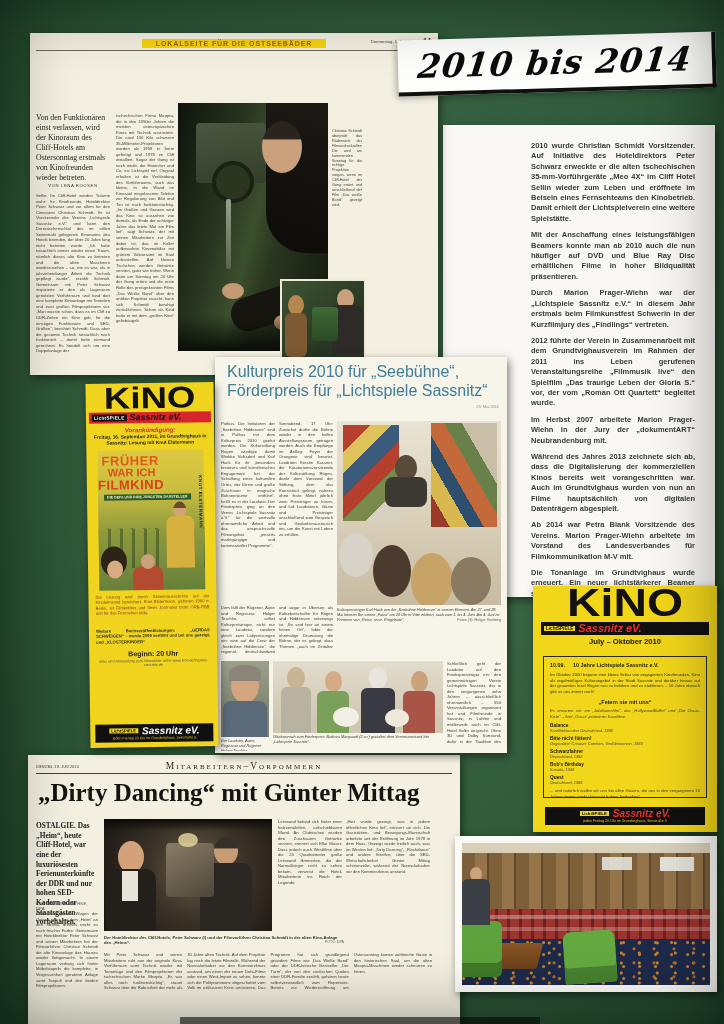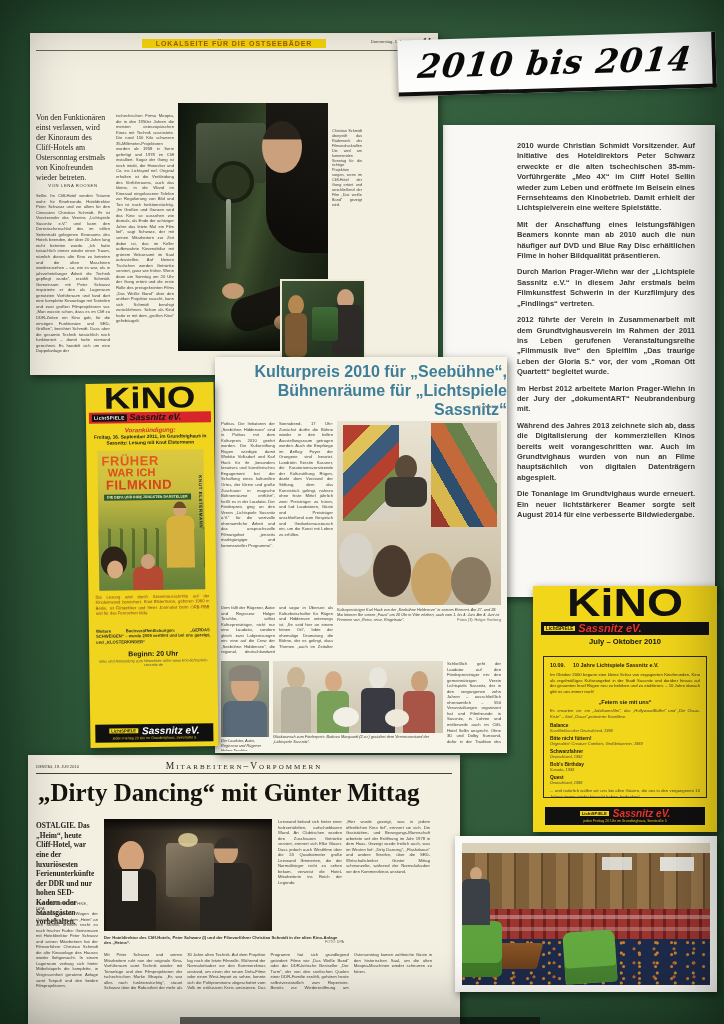--- a/index.html
+++ b/index.html
@@ -25,24 +25,24 @@
 
   
   .banner{position:absolute;left:398px;top:36px;width:314px;height:52px;background:#fdfdfb;
     border-right:4px solid #101010;border-bottom:4px solid #101010;transform:rotate(-1.6deg);
     display:flex;align-items:center;justify-content:center;z-index:6;box-shadow:-2px 2px 6px rgba(0,0,0,.3);}
   .banner span{font-family:"DejaVu Serif",serif;font-style:italic;font-weight:bold;font-size:33px;color:#0c0c0c;transform:skewX(-8deg);letter-spacing:1px;white-space:nowrap;}
 
   
   .typed{position:absolute;left:443px;top:125px;width:272px;height:472px;background:#f9f8f4;
     box-shadow:2px 3px 8px rgba(0,0,0,.5);padding:16px 20px 0 74px;box-sizing:border-box;z-index:1;overflow:hidden;}
-  .typed p{margin:0 0 6px 0;font-size:7.5px;line-height:10.4px;font-weight:bold;text-align:justify;color:#3b3a36;}
-
-  
-  .kp-h{position:absolute;top:6px;left:6px;width:286px;font-weight:bold;font-size:16px;line-height:1.17;color:#3f7e98;text-align:right;}
+  .typed p{margin:0 0 6px 14px;font-size:7.5px;line-height:10.4px;font-weight:bold;text-align:justify;color:#3b3a36;}
+
+  
+  .kp-h{position:absolute;top:6px;left:12px;width:286px;font-weight:normal;font-size:16px;line-height:1.17;color:#3f7e98;}
   .kp-date{position:absolute;top:47px;right:8px;font-size:4px;color:#8e8b82;}
   .capt{font-size:3.8px;line-height:1.35;color:#3d3a33;font-style:italic;overflow:hidden;}
 
   
   .kino-logo{text-align:center;font-weight:900;color:#121212;line-height:.92;transform:scaleX(1.22);letter-spacing:0;}
   .band{display:flex;align-items:center;gap:3px;padding:0 3px;}
   .chipw{background:#111;color:#fff;font-size:4.6px;font-weight:bold;padding:1px 2px;letter-spacing:.3px;}
   .brand-it{font-style:italic;font-weight:900;white-space:nowrap;}
   .kfoot{position:absolute;background:#101010;text-align:center;}
   .kfoot .row{display:flex;align-items:center;justify-content:center;gap:4px;padding-top:1px;}
@@ -113,28 +113,29 @@
 
   <div class="banner">
     <span>2010 bis 2014</span>
   </div>
 
   <div class="typed">
     <p>2010 wurde Christian Schmidt Vorsitzender. Auf Initiative des Hoteldirektors Peter Schwarz erweckte er die alten tschechischen 35-mm-Vorführgeräte „Meo 4X“ im Cliff Hotel Sellin wieder zum Leben und eröffnete im Beisein eines Fernsehteams den Kinobetrieb. Damit erhielt der Lichtspielverein eine weitere Spielstätte.</p>
     <p>Mit der Anschaffung eines leistungsfähigen Beamers konnte man ab 2010 auch die nun häufiger auf DVD und Blue Ray Disc erhältlichen Filme in hoher Bildqualität präsentieren.</p>
     <p>Durch Marion Prager-Wiehn war der „Lichtspiele Sassnitz e.V.“ in diesem Jahr erstmals beim Filmkunstfest Schwerin in der Kurzfilmjury des „Findlings“ vertreten.</p>
     <p>2012 führte der Verein in Zusammenarbeit mit dem Grundtvighausverein im Rahmen der 2011 ins Leben gerufenen Veranstaltungsreihe „Filmmusik live“ den Spielfilm „Das traurige Leben der Gloria S.“ vor, der vom „Roman Ott Quartett“ begleitet wurde.</p>
-    <p>Im Herbst 2012 arbeitete Marion Prager-Wiehn in der Jury der „dokumentART“ Neubrandenburg mit.</p>
+    <p>Im Herbst 2007 arbeitete Marion Prager-Wiehn in der Jury der „dokumentART“ Neubrandenburg mit.</p>
     <p>Während des Jahres 2013 zeichnete sich ab, dass die Digitalisierung der kommerziellen Kinos bereits weit vorangeschritten war. Auch im Grundtvighaus wurden von nun an Filme hauptsächlich von digitalen Datenträgern abgespielt.</p>
+    <p>Ab 2014 war Petra Blank Vorsitzende des Vereins. Marion Prager-Wiehn arbeitete im Vorstand des Landesverbandes für Filmkommunikation M-V mit.</p>
     <p>Die Tonanlage im Grundtvighaus wurde erneuert. Ein neuer lichtstärkerer Beamer sorgte seit August 2014 für eine verbesserte Bildwiedergabe.</p>
   </div>
 
   <div class="paper" style="left:215px;top:357px;width:292px;height:396px;z-index:3;background:#f7f4ea;">
     <div class="kp-h" style="top:6px;">Kulturpreis 2010 für „Seebühne“,</div>
-    <div class="kp-h" style="top:25px;">Bühnenräume für „Lichtspiele Sassnitz“</div>
+    <div class="kp-h" style="top:25px;">Förderpreis für „Lichtspiele Sassnitz“</div>
     <div class="kp-date">23. Mai 2011</div>
     <div class="t4 abs" style="top:64px;left:6px;width:54px;height:180px;">Putbus. Die Initiatoren der „Seebühne Hiddensee“ sind in Putbus mit dem Kulturpreis 2010 geehrt worden. Die Kulturstiftung Rügen würdigte damit Wiebke Volksdorf und Karl Huck für ihr „besonders kreatives und künstlerisches Engagement bei der Schaffung eines kulturellen Ortes, der kleine und große Zuschauer in magische Bühnenräume entführt“, heißt es in der Laudatio. Der Förderpreis ging an den Verein „Lichtspiele Sassnitz e.V.“ für die wertvolle ehrenamtliche Arbeit und das anspruchsvolle Filmangebot „jenseits marktgängiger und kommerzieller Programme“.</div>
     <div class="t4 abs" style="top:64px;left:64px;width:54px;height:180px;">Sonnabend, 17 Uhr: Zunächst durfte die Bühne wieder in den hellen Ausstellungsraum getragen werden. Auch die Empfänge im Anflug: Foyer der Orangerie sind besetzt. Landrätin Kerstin Kassner, die Kuratoriumsvorsitzende der Kulturstiftung Rügen, dankt dem Vorstand der Stiftung, dem das Kunststück gelingt, nahezu ohne feste Mittel jährlich zwei Preisträger zu küren, und lud Laudatoren, Gäste und Preisträger anschließend zum Gespräch und Gedankenaustausch ein, um die Kunst mit Leben zu erfüllen.</div>
 
     <div class="photo abs" style="top:64px;left:122px;width:164px;height:184px;background:linear-gradient(180deg,#e9e3d3 0%,#dcd3bd 45%,#c7bba1 100%);">
       <div class="abs" style="left:6px;top:4px;width:56px;height:96px;background:linear-gradient(135deg,#b5402e 0 18%,#e0c25a 18% 32%,#3c5a7a 32% 48%,#b5402e 48% 62%,#7a8a4a 62% 78%,#d8d0c0 78%);"></div>
       <div class="abs" style="right:4px;top:2px;width:66px;height:104px;background:linear-gradient(60deg,#9a3a2a 0 15%,#d8b84e 15% 30%,#2e4e6e 30% 42%,#c46a3a 42% 58%,#68804a 58% 72%,#c9bfa8 72%);"></div>
       <div class="blob" style="left:2px;bottom:28px;width:34px;height:44px;background:#d8d3c8;"></div>
       <div class="blob" style="left:36px;bottom:8px;width:38px;height:52px;background:#4a3b2e;"></div>
       <div class="blob" style="left:74px;bottom:-4px;width:42px;height:56px;background:#c7a368;"></div>
@@ -176,21 +177,21 @@
     <div class="band" style="background:#d6252b;height:11px;margin:0 3px;">
       <span class="chipw">LichtSPiELE</span>
       <span class="brand-it" style="font-size:9px;color:#111;">Sassnitz eV.</span>
     </div>
     <div style="text-align:center;color:#c0392b;font-weight:bold;font-style:italic;font-size:6.2px;margin-top:3px;">Vorankündigung:</div>
     <div style="text-align:center;font-weight:bold;font-size:4.8px;line-height:1.35;margin:1px 6px;color:#222;">Freitag, 16. September 2011, im Grundtvighaus in Sassnitz:  Lesung mit Knut Elstermann</div>
 
     <div class="photo" style="position:relative;width:106px;height:140px;margin:3px auto 0;background:linear-gradient(180deg,#ddc93f 0%,#c9bd40 30%,#8f9a3e 58%,#66803a 100%);">
       <div style="position:absolute;left:4px;top:3px;font-weight:900;font-size:13px;letter-spacing:.5px;color:#df5a1e;">FRÜHER</div>
       <div style="position:absolute;left:10px;top:16px;font-weight:900;font-size:11px;color:#db4f1c;">WAR ICH</div>
-      <div style="position:absolute;left:8px;top:27px;font-weight:900;font-size:13px;letter-spacing:.5px;color:#d8431a;">FILMKIND</div>
+      <div style="position:absolute;left:0;top:27px;font-weight:900;font-size:13px;letter-spacing:.5px;color:#d8431a;">FILMKIND</div>
       <div style="position:absolute;left:6px;top:44px;background:#2e5b2a;color:#f3eec9;font-size:3.6px;font-weight:bold;padding:1px 3px;">DIE DEFA UND IHRE JÜNGSTEN DARSTELLER</div>
       <div style="position:absolute;right:1px;top:26px;writing-mode:vertical-rl;font-size:4.4px;font-weight:bold;color:#222;letter-spacing:.6px;">KNUT ELSTERMANN</div>
       <div class="abs" style="left:0;top:78px;width:100%;height:40px;background:repeating-linear-gradient(90deg,transparent 0 9px,rgba(35,60,25,.45) 9px 12px);"></div>
       <div class="blob" style="right:18px;top:52px;width:13px;height:16px;background:linear-gradient(#6b4a2a 38%,#d2a576 40%);"></div>
       <div class="abs" style="right:10px;top:66px;width:28px;height:52px;background:#d6b13e;border-radius:8px 8px 0 0;"></div>
       <div class="blob" style="left:2px;top:96px;width:26px;height:30px;background:#2e2318;"></div>
       <div class="blob" style="left:8px;top:110px;width:16px;height:18px;background:#d8ab80;"></div>
       <div class="abs" style="left:34px;top:116px;width:30px;height:24px;background:#b54a32;border-radius:8px 8px 0 0;"></div>
       <div class="blob" style="left:42px;top:104px;width:14px;height:15px;background:#caa17c;"></div>
     </div>

